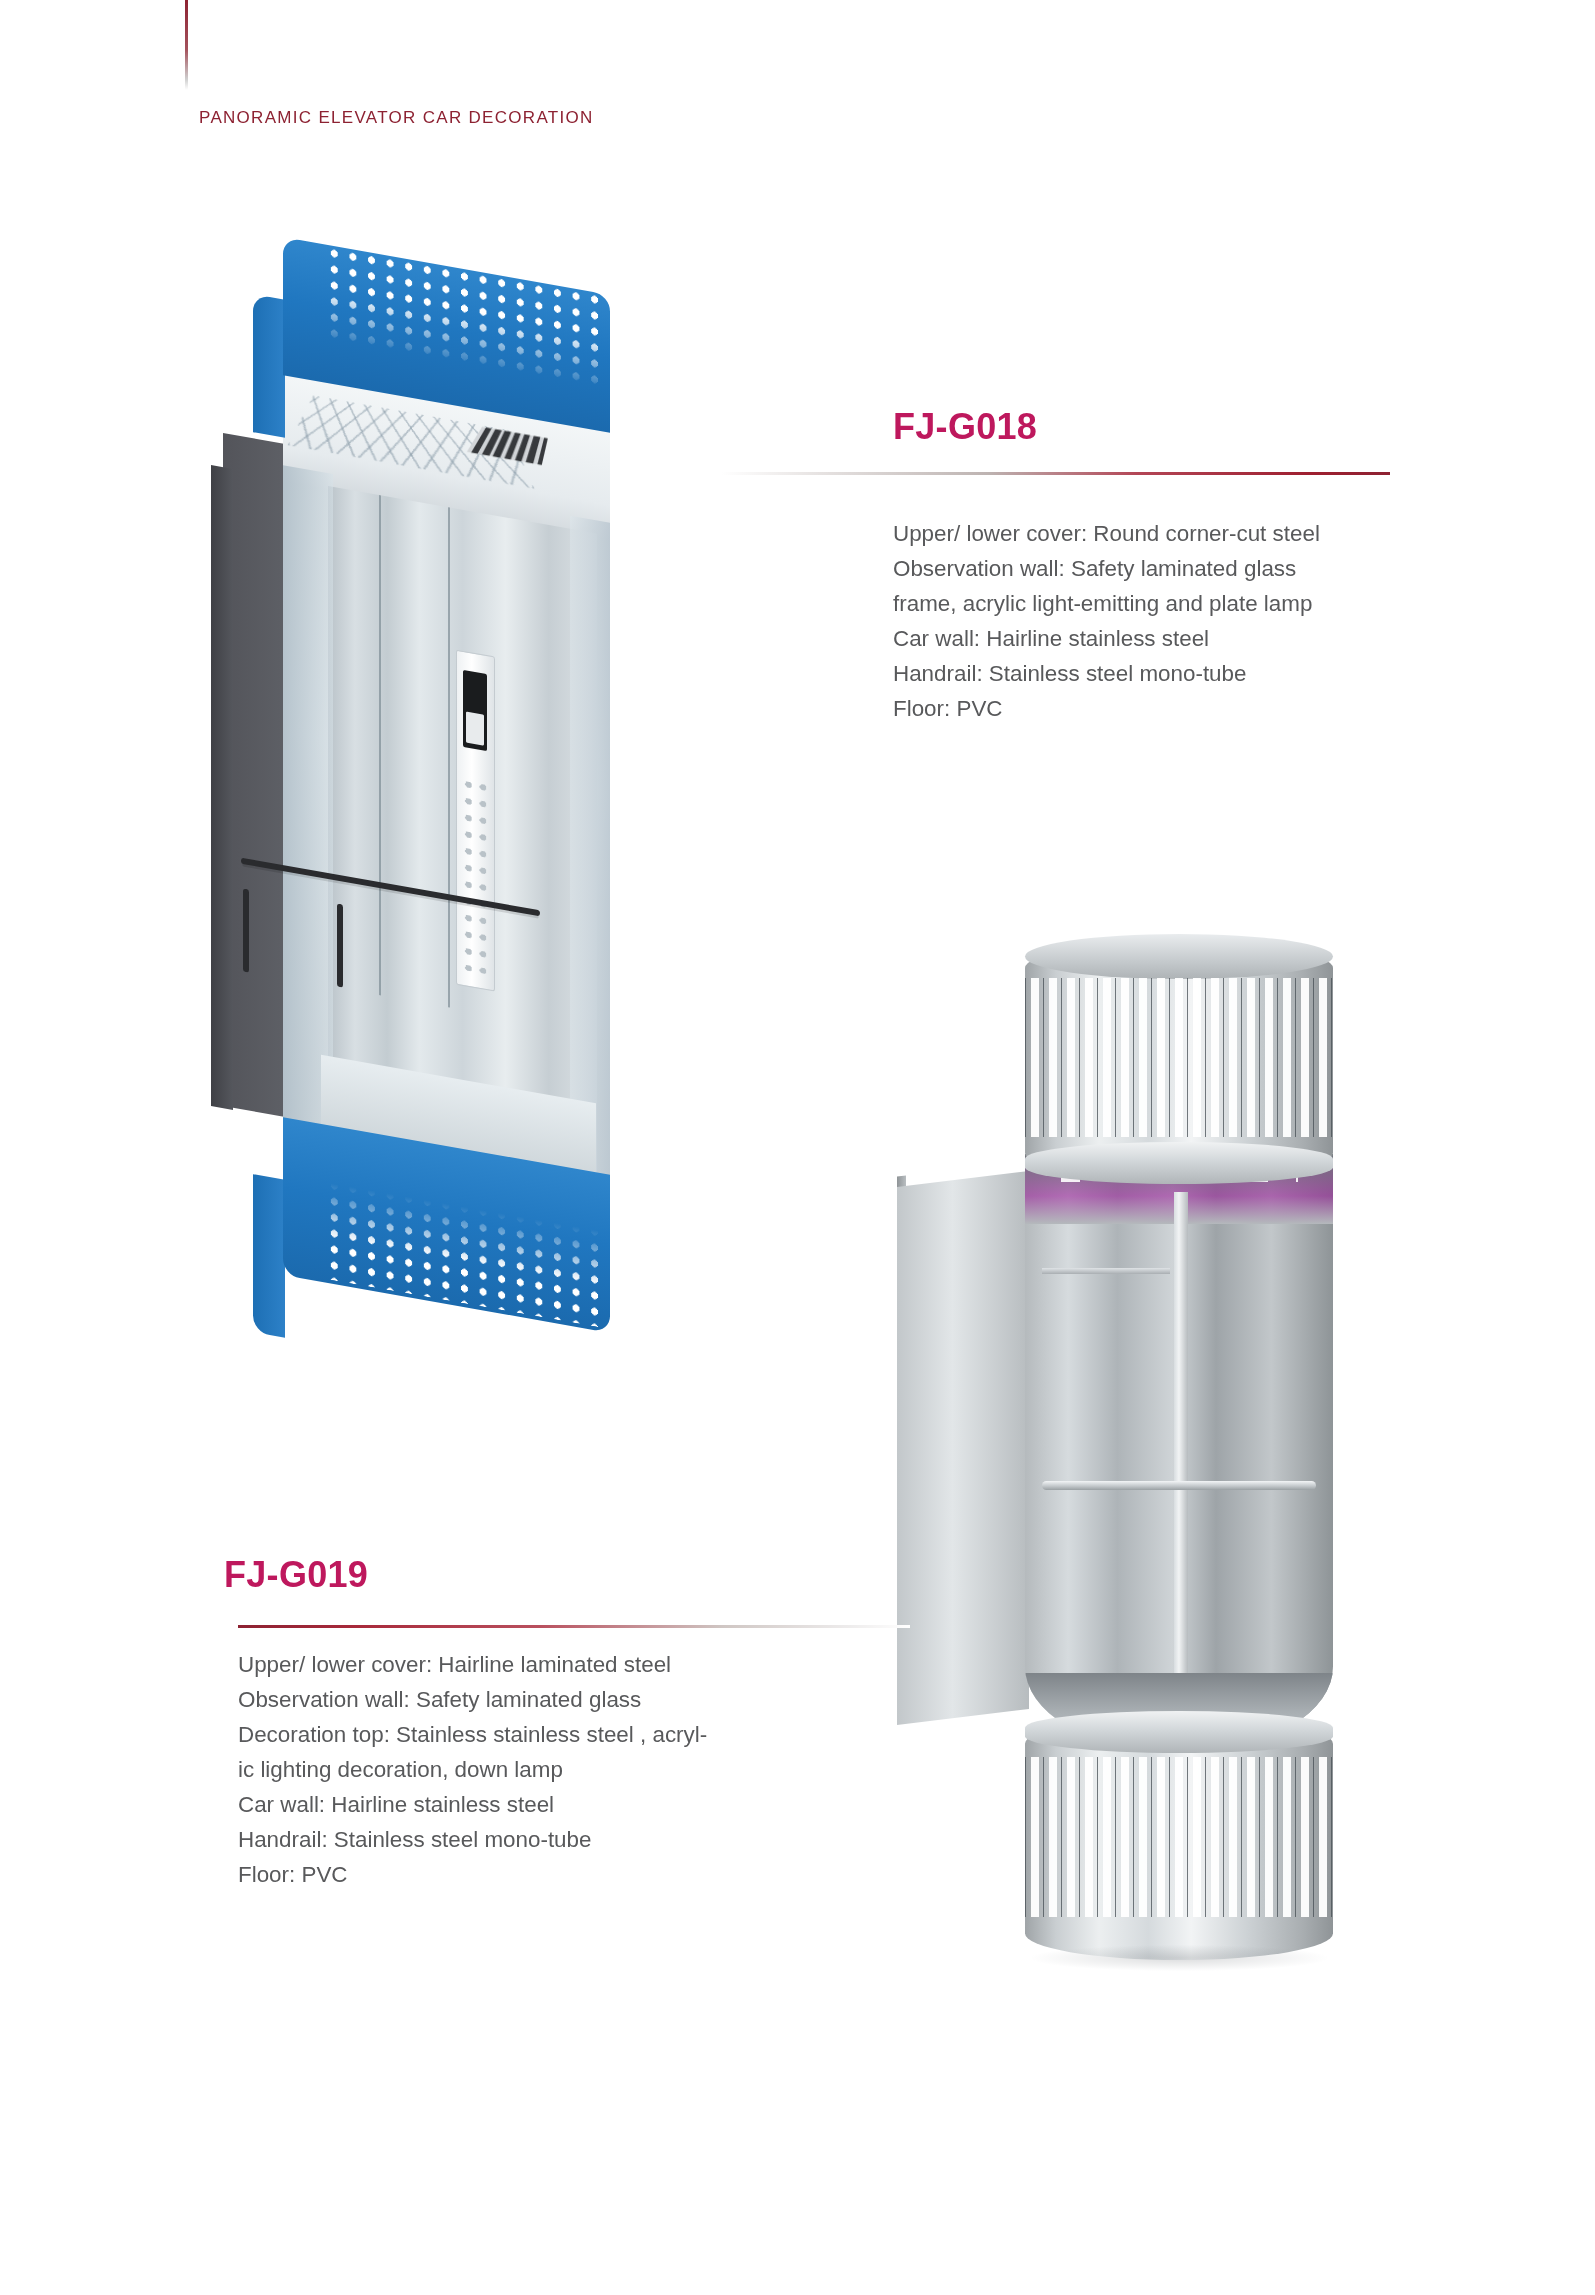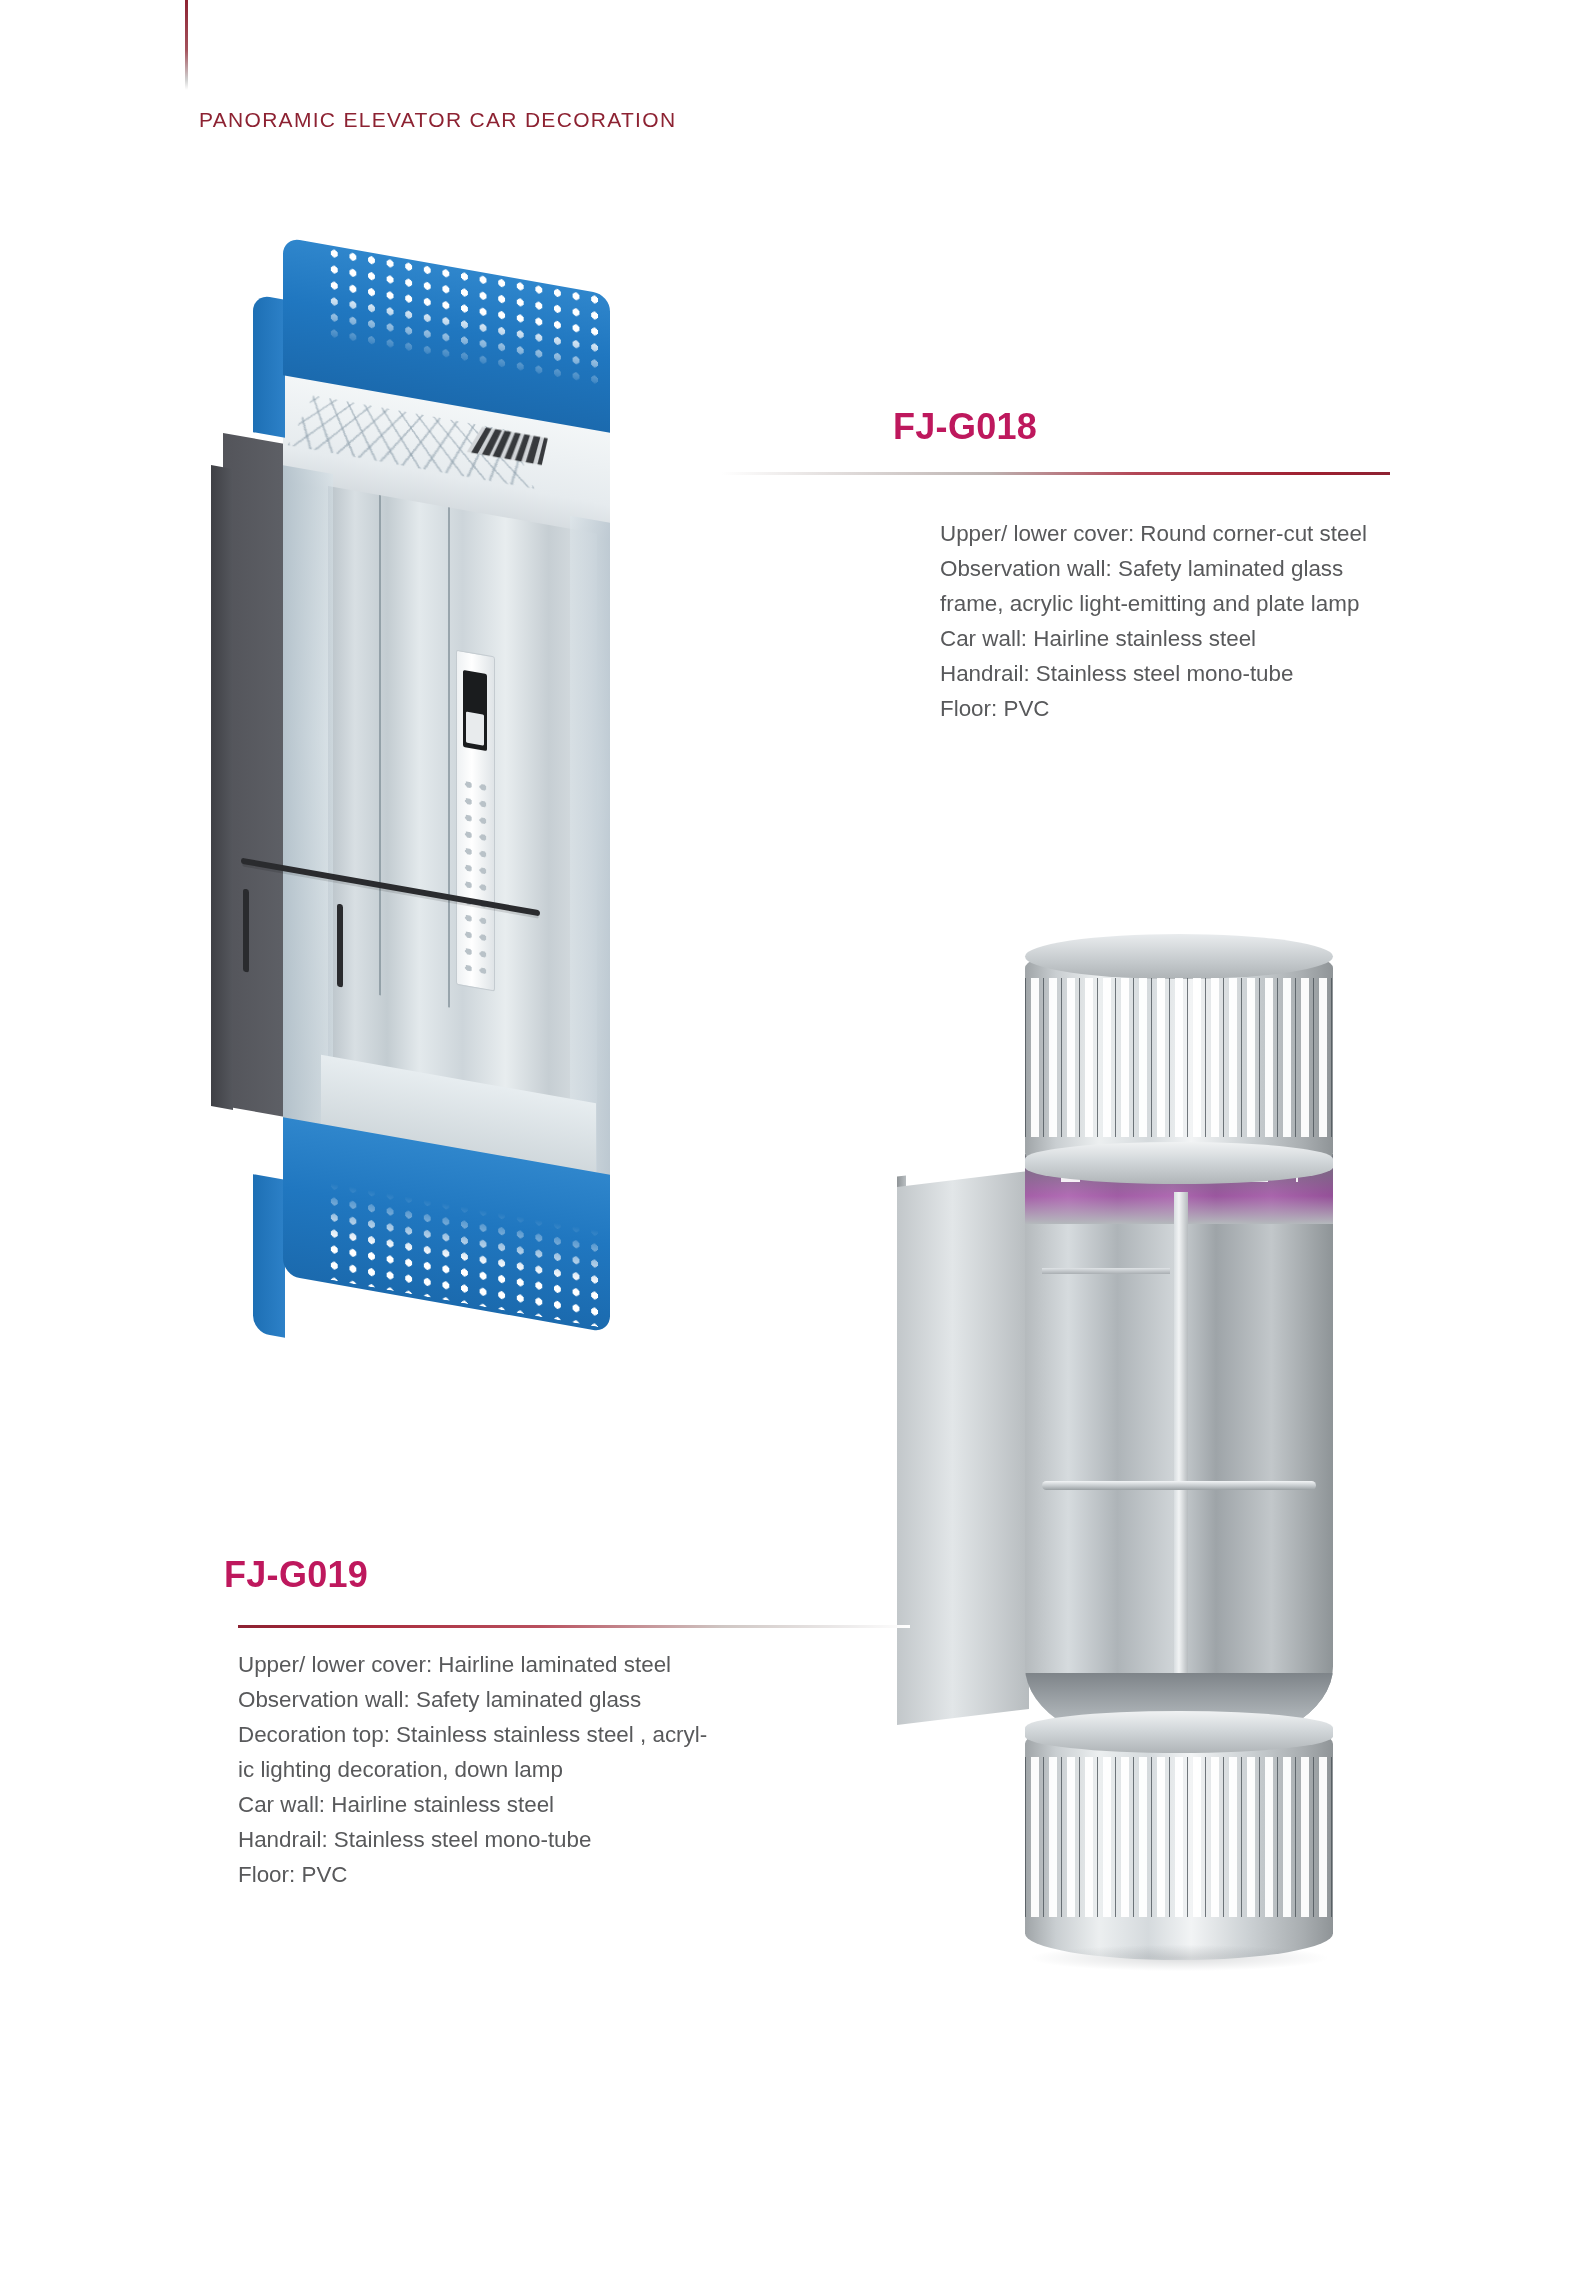--- a/index.html
+++ b/index.html
@@ -26,21 +26,21 @@
     left: 185px;
     top: 0px;
     width: 3.2px;
     height: 90px;
     background: linear-gradient(to bottom, #8d2232 0%, #a4525c 55%, #cfcfcf 88%, #ffffff 100%);
   }
   .page-kicker {
     position: absolute;
     left: 199px;
     top: 108px;
-    font-size: 21px;
+    font-size: 17px;
     letter-spacing: 1.3px;
     color: #8d2232;
     font-weight: 400;
     white-space: nowrap;
   }
 
   
   .model-title {
     position: absolute;
     font-size: 36px;
@@ -70,21 +70,21 @@
   }
 
   
   .spec {
     position: absolute;
     color: #58595b;
     font-size: 22.4px;
     line-height: 35px;
     white-space: nowrap;
   }
-  .spec.g018 { left: 893px; top: 516px; margin-left: 47px; }
+  .spec.g018 { left: 893px; top: 516px; }
   .spec.g019 { left: 238px;  top: 1647px; }
   .spec .ln { display: block; }
 
   
   .art-g018 {
     position: absolute;
     left: 211px;
     top: 275px;
     width: 474px;
     height: 1038px;

